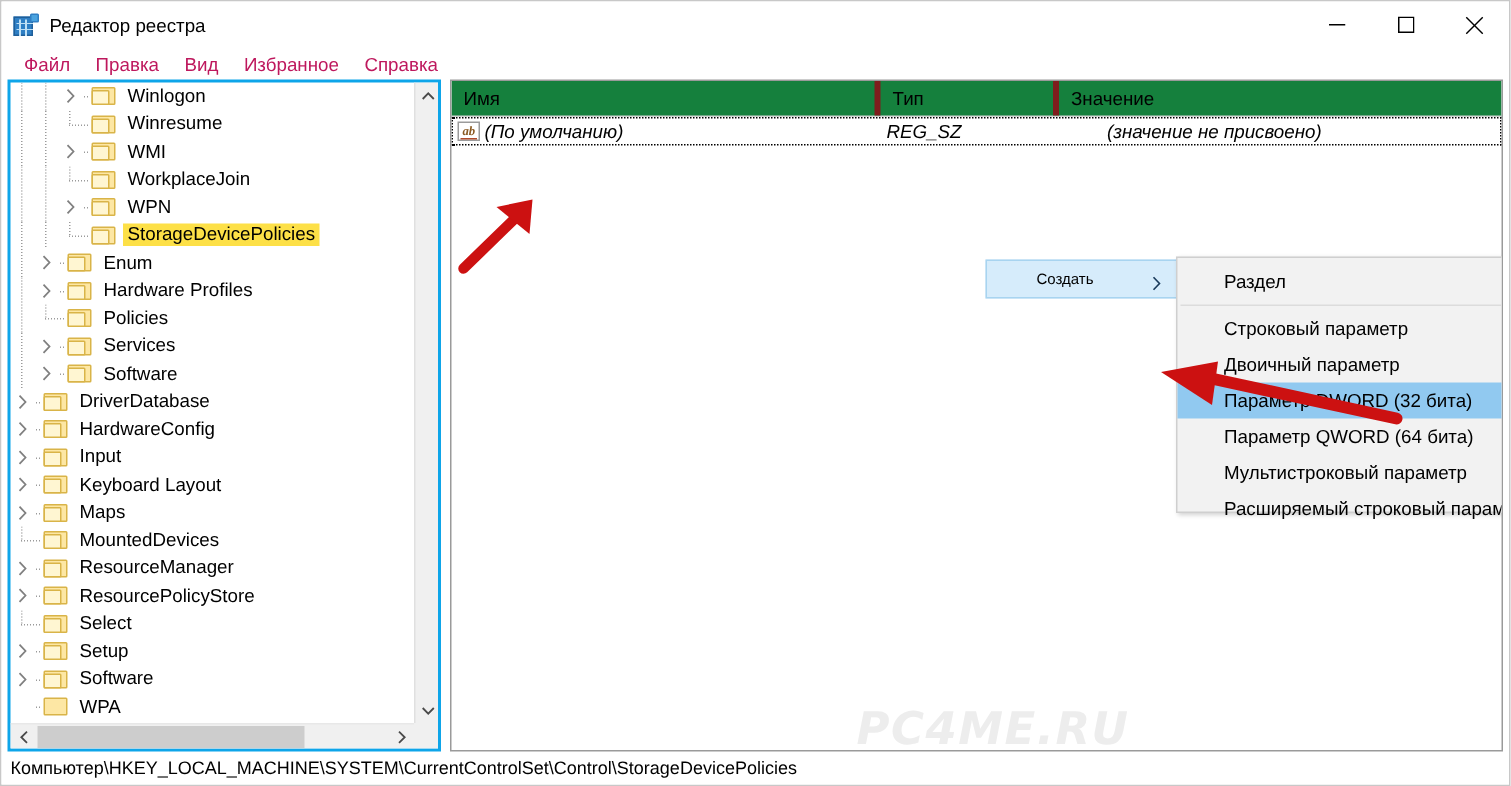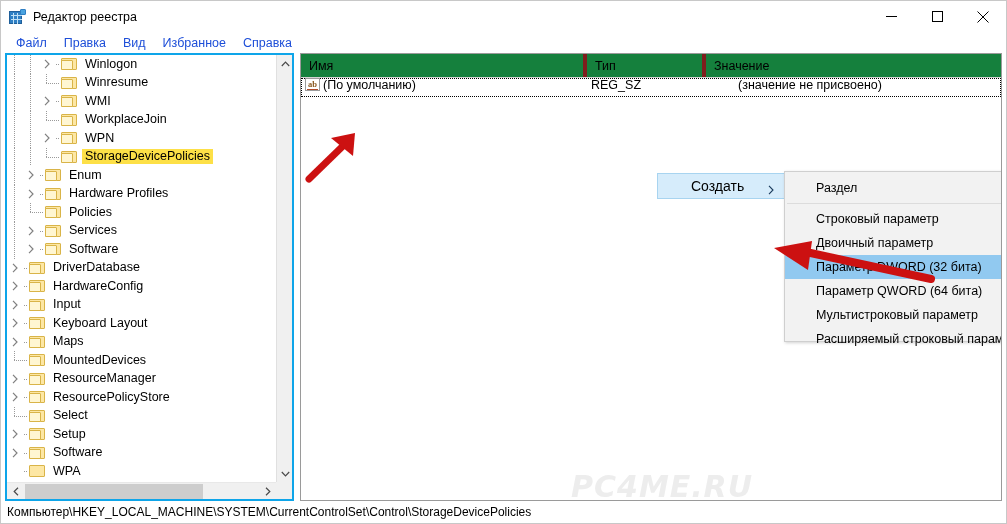--- a/index.html
+++ b/index.html
@@ -48,21 +48,21 @@
     width:46px;height:31px;display:flex;align-items:center;justify-content:center;
     position:relative;
   }
   .win-btn svg{display:block;}
   
   .menubar{
     height:21px;flex:0 0 21px;display:flex;align-items:center;
     background:#ffffff;padding-left:7px;
   }
   .menu-item{
-    font-size:12.5px;color:#1d4ed8;padding:2px 9px 2px 8px;white-space:nowrap;
+    font-size:12.5px;color:#be185d;padding:2px 9px 2px 8px;white-space:nowrap;
   }
   
   .content{
     flex:1 1 auto;display:flex;position:relative;background:#ffffff;
     padding:0 4px 0 4px;box-sizing:border-box;
   }
   .tree-pane{
     width:289px;flex:0 0 289px;position:relative;
     border:2px solid #0ea5e9;box-sizing:border-box;background:#ffffff;
     overflow:hidden;
@@ -163,22 +163,22 @@
   }
   .col + .col{border-left:4px solid #7f1d1d;}
   .col-name{width:282px;flex:0 0 282px;}
   .col-type{width:119px;flex:0 0 119px;}
   .col-value{flex:1 1 auto;}
   .list-row{
     height:19px;display:flex;align-items:center;position:relative;
     outline:1px dotted #000000;outline-offset:-1px;
   }
   .cell{
-    font-size:12.5px;color:#000000;display:flex;align-items:flex-start;
-    box-sizing:border-box;height:19px;overflow:hidden;white-space:nowrap;
+    font-size:12.5px;color:#000000;display:flex;align-items:center;
+    box-sizing:border-box;height:19px;overflow:hidden;white-space:nowrap;font-style:italic;
   }
   .cell-name{width:282px;flex:0 0 282px;padding-left:4px;}
   .cell-type{width:119px;flex:0 0 119px;padding-left:8px;}
   .cell-value{flex:1 1 auto;padding-left:8px;margin-left:28px;}
   .ab-icon{
     width:15px;height:13px;flex:0 0 15px;margin-right:3px;position:relative;
     border:1px solid #9b9b9b;box-sizing:border-box;background:#ffffff;
     display:flex;align-items:center;justify-content:center;
     font-size:8.5px;font-weight:bold;color:#8a5a22;line-height:1;
     font-family:"Liberation Serif","DejaVu Serif",serif;
@@ -194,21 +194,21 @@
     font-family:"DejaVu Sans",sans-serif;
     pointer-events:none;user-select:none;
   }
   
   .ctx-parent{
     position:absolute;left:356px;top:119px;width:128px;height:26px;
     background:#d6ecfb;border:1px solid #a8d4f0;box-sizing:border-box;
     display:flex;align-items:center;
   }
   .ctx-parent .lbl{
-    font-size:14px;color:#000000;margin-left:33px;
+    font-size:10px;color:#000000;margin-left:33px;
   }
   .ctx-parent .chev{
     position:absolute;right:10px;top:7px;
   }
   .ctx-menu{
     position:absolute;left:483px;top:117px;width:288px;height:171px;
     background:#f2f2f2;border:1px solid #cfcfcf;box-sizing:border-box;
     box-shadow:1px 1px 3px rgba(0,0,0,0.18);
     padding-top:4px;
   }

